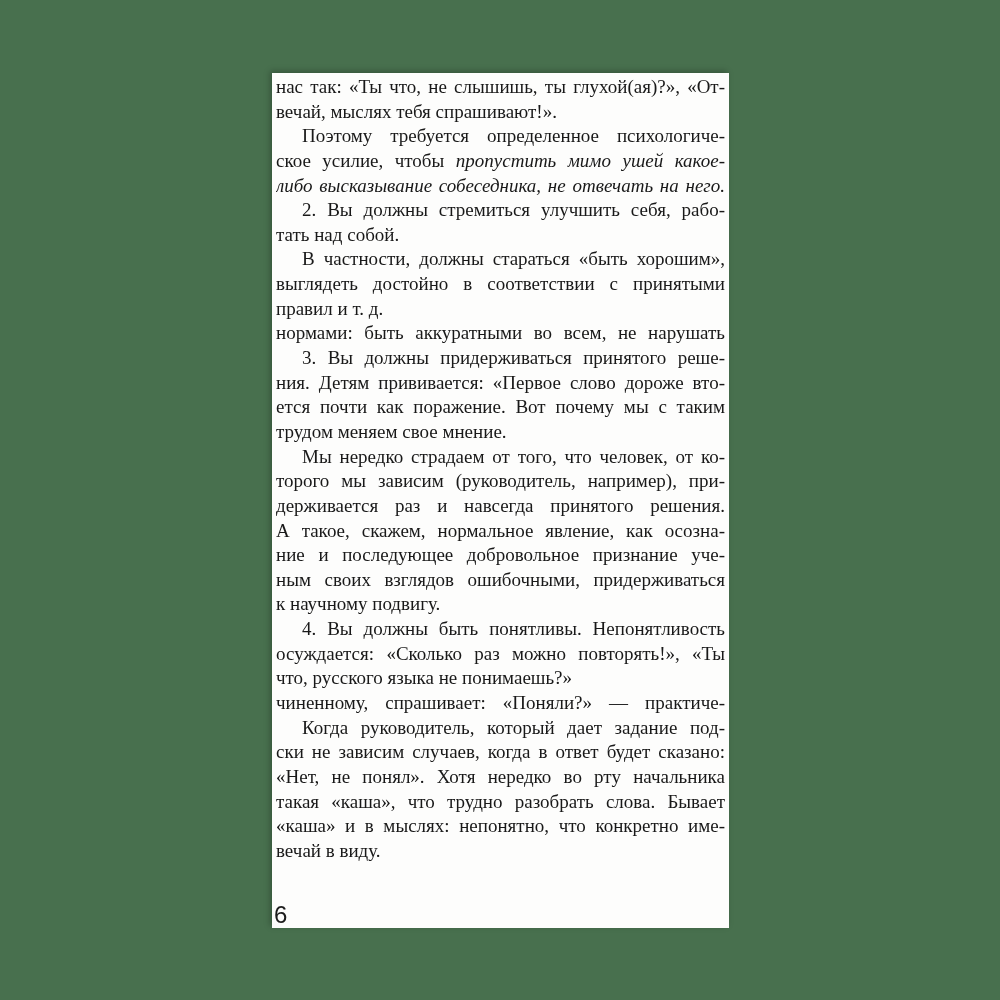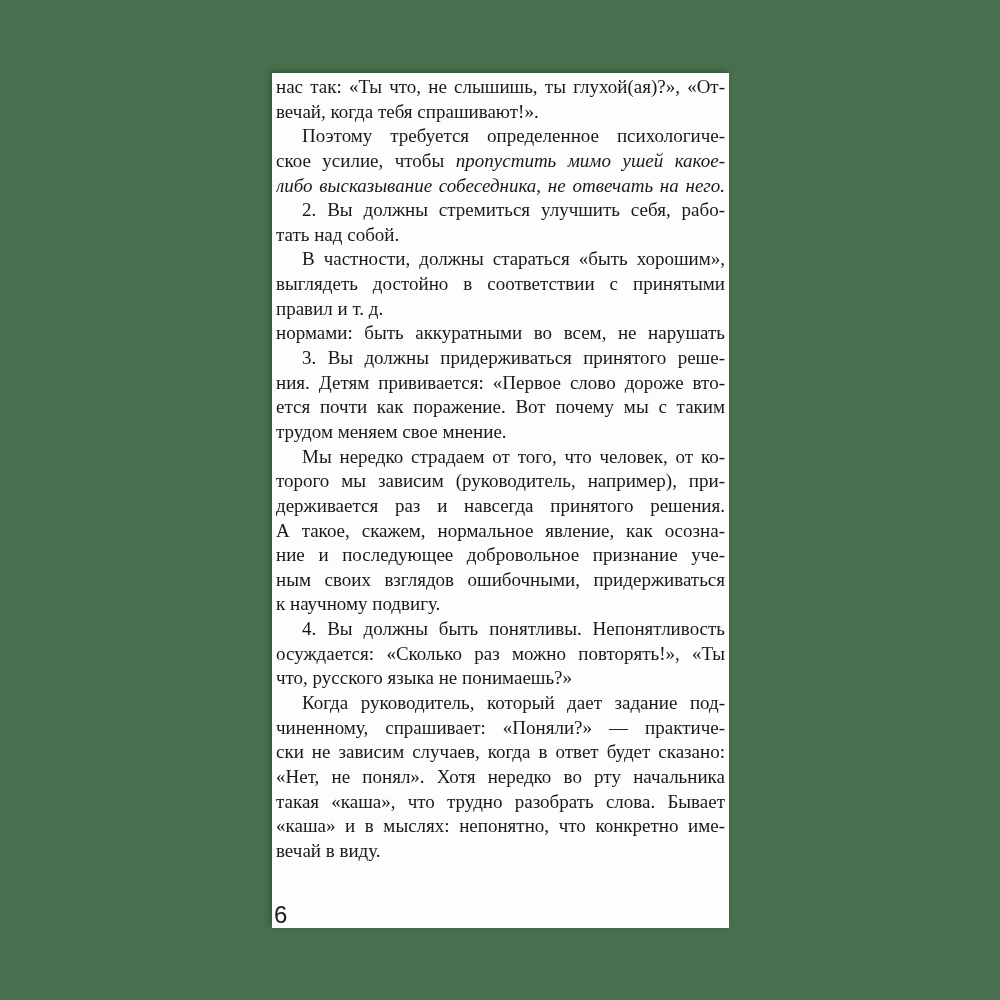--- a/index.html
+++ b/index.html
@@ -60,21 +60,21 @@
     color: #1c1c1c;
   }
 </style>
 </head>
 <body style="background: rgb(72, 112, 78);">
 
 <div class="backdrop">
   <div class="book-page" style="background: rgb(253, 253, 252);">
     <div class="text-block" style="color: rgb(25, 25, 25);">
         <div class="line"><span>нас так: «Ты что, не слышишь, ты глухой(ая)?», «От-</span></div>
-        <div class="line end"><span>вечай, когда тебя спрашивают!».</span></div>
+        <div class="line end"><span>вечай, мыслях тебя спрашивают!».</span></div>
         <div class="line indent"><span>Поэтому требуется определенное психологиче-</span></div>
         <div class="line"><span>ское усилие, чтобы </span><span class="i">пропустить мимо ушей какое-</span></div>
         <div class="line"><span class="i">либо высказывание собеседника, не отвечать на него.</span></div>
         <div class="line indent"><span>2. </span><span class="b">Вы должны стремиться улучшить себя</span><span>, рабо-</span></div>
         <div class="line end"><span>тать над собой.</span></div>
         <div class="line indent"><span>В частности, должны стараться «быть хорошим»,</span></div>
         <div class="line"><span>выглядеть достойно в соответствии с принятыми</span></div>
         <div class="line end"><span>правил и т. д.</span></div>
         <div class="line"><span>нормами: быть аккуратными во всем, не нарушать</span></div>
         <div class="line indent"><span>3. </span><span class="b">Вы должны придерживаться принятого реше-</span></div>
@@ -84,22 +84,22 @@
         <div class="line indent"><span>Мы нередко страдаем от того, что человек, от ко-</span></div>
         <div class="line"><span>торого мы зависим (руководитель, например), при-</span></div>
         <div class="line"><span>держивается раз и навсегда принятого решения.</span></div>
         <div class="line"><span>А такое, скажем, нормальное явление, как осозна-</span></div>
         <div class="line"><span>ние и последующее добровольное признание уче-</span></div>
         <div class="line"><span>ным своих взглядов ошибочными, придерживаться</span></div>
         <div class="line end"><span>к научному подвигу.</span></div>
         <div class="line indent"><span>4. </span><span class="b">Вы должны быть понятливы.</span><span> Непонятливость</span></div>
         <div class="line"><span>осуждается: «Сколько раз можно повторять!», «Ты</span></div>
         <div class="line end"><span>что, русского языка не понимаешь?»</span></div>
+        <div class="line"><span>чиненному, спрашивает: «Поняли?» — практиче-</span></div>
         <div class="line indent"><span>Когда руководитель, который дает задание под-</span></div>
-        <div class="line"><span>чиненному, спрашивает: «Поняли?» — практиче-</span></div>
         <div class="line"><span>ски не зависим случаев, когда в ответ будет сказано:</span></div>
         <div class="line"><span>«Нет, не понял». Хотя нередко во рту начальника</span></div>
         <div class="line"><span>такая «каша», что трудно разобрать слова. Бывает</span></div>
         <div class="line"><span>«каша» и в мыслях: непонятно, что конкретно име-</span></div>
         <div class="line end"><span>вечай в виду.</span></div>
       </div>
     <div class="page-number">6</div>
   </div>
 </div>
 

